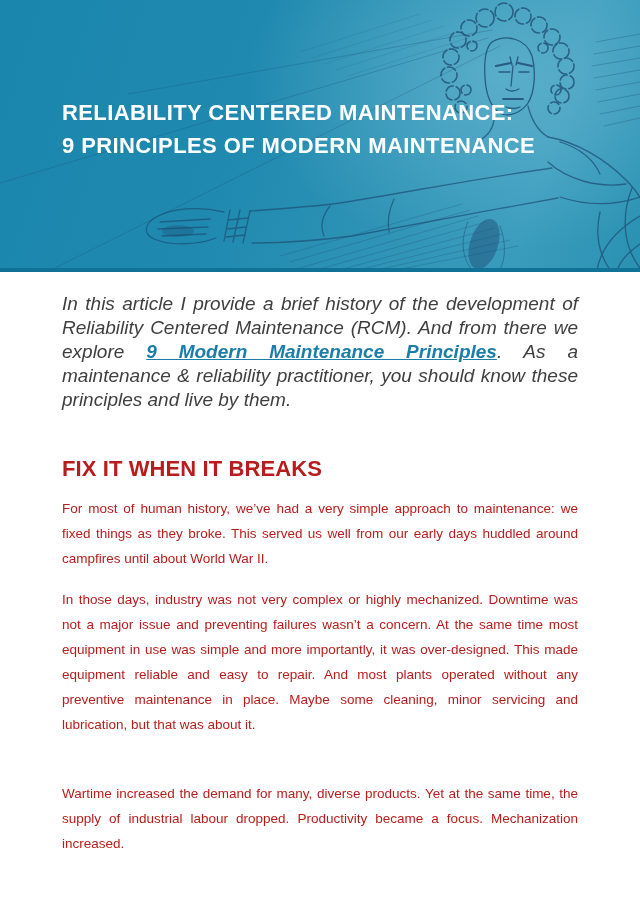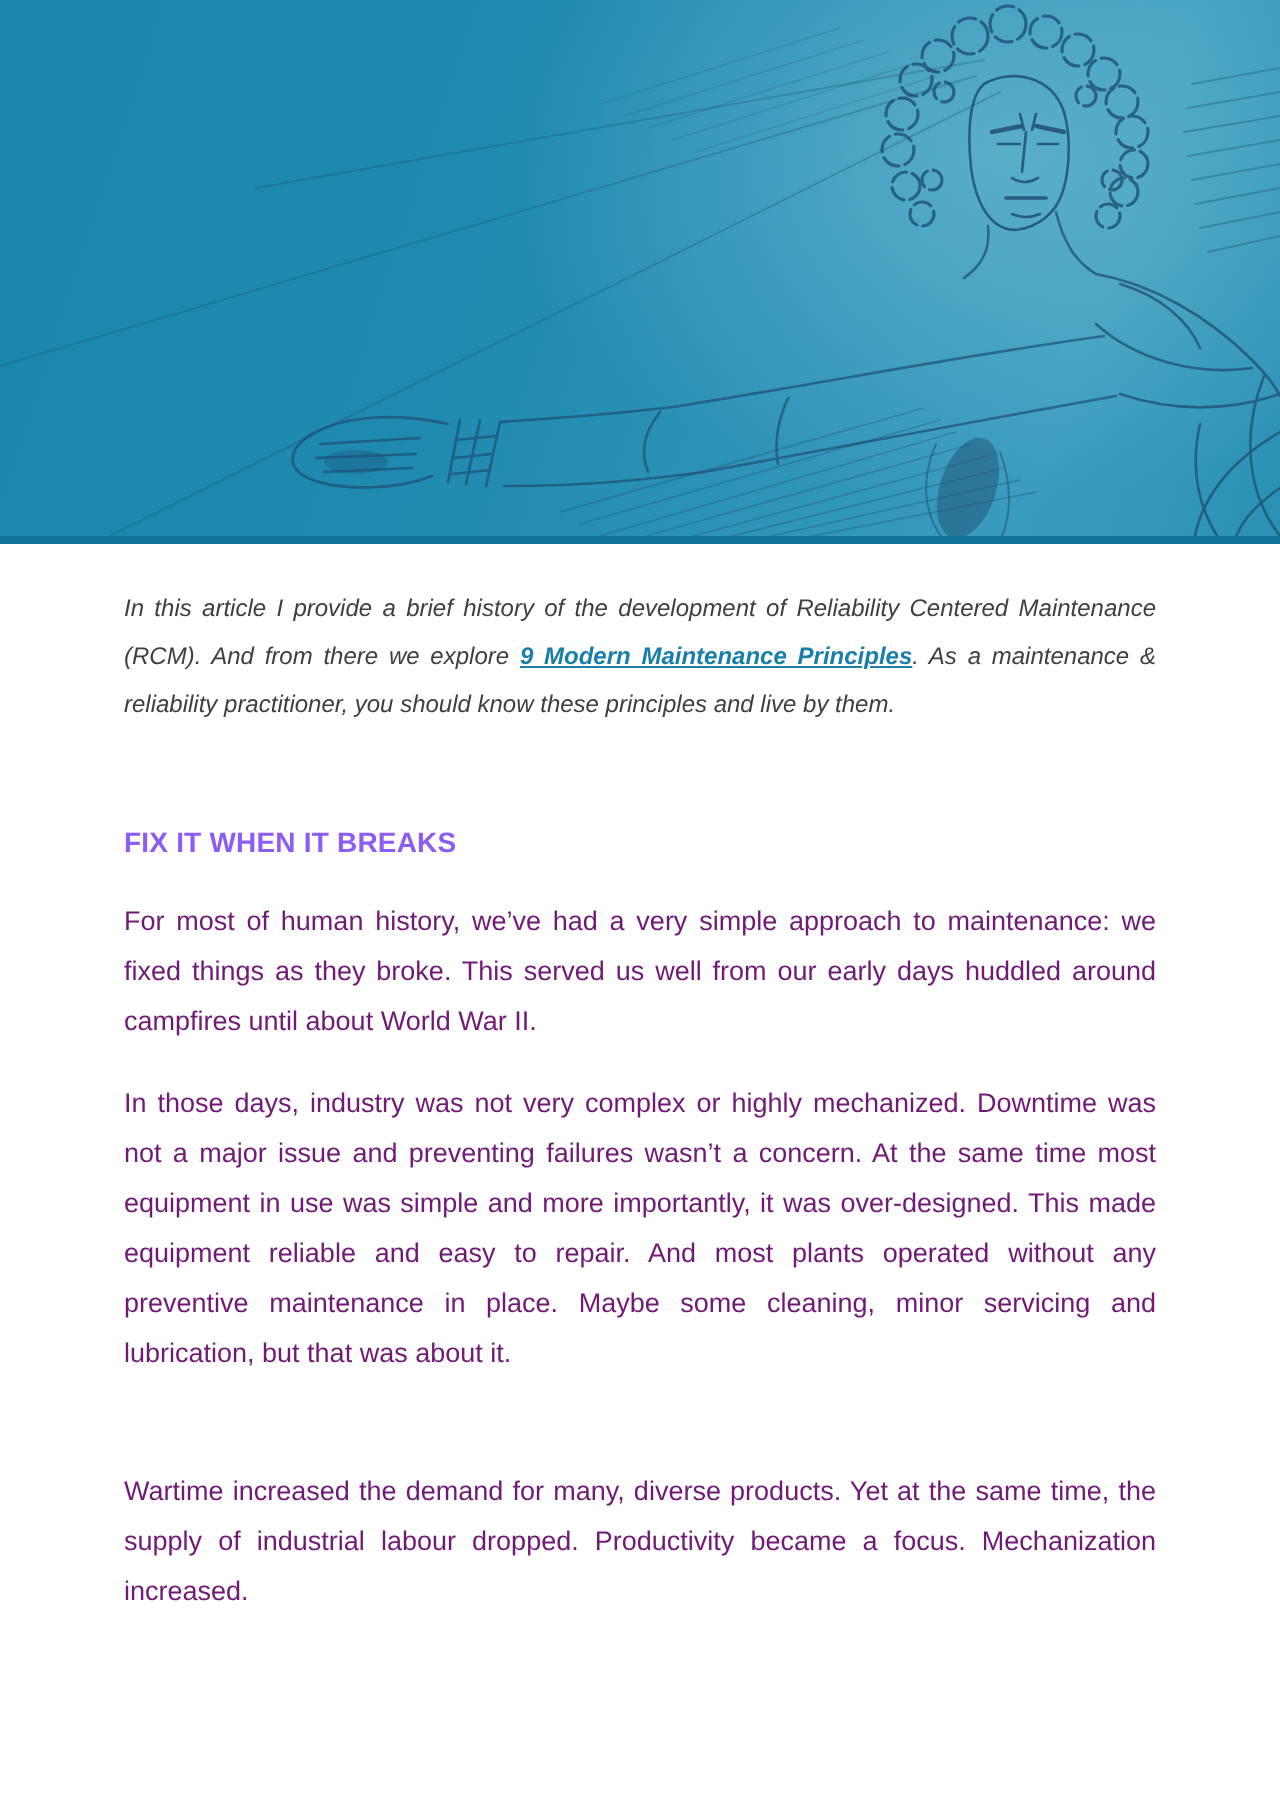--- a/index.html
+++ b/index.html
@@ -42,46 +42,46 @@
     z-index: 2;
   }
   .banner-title span { display: block; }
 
   
   .content { padding: 0 62px; }
 
   .intro {
     margin: 20px 0 0 0;
     font-style: italic;
-    font-size: 12px;
+    font-size: 19px;
     line-height: 24px;
     color: #3f3f3f;
     text-align: justify;
   }
   .intro a {
     color: #1a7ea8;
     font-weight: bold;
     font-style: italic;
     text-decoration: underline;
   }
 
   .article-section.first { margin-top: 46px; }
   .article-section.second { margin-top: 44px; }
 
   .article-section h2 {
     margin: 0 0 15px 0;
-    color: #8b5cf6;
-    font-size: 14px;
+    color: #b91c1c;
+    font-size: 22px;
     line-height: 22px;
     font-weight: bold;
     letter-spacing: 0.1px;
   }
   .article-section p {
     margin: 16px 0 12px 0;
-    color: #701a75;
+    color: #b91c1c;
     font-size: 13.5px;
     line-height: 25px;
     text-align: justify;
   }
   .article-section p:last-child { margin-bottom: 0; }
 
   
   .sk { stroke: #1d4a70; fill: none; stroke-linecap: round; }
 </style>
 </head>
@@ -197,20 +197,24 @@
     </g>
     <ellipse cx="178" cy="231" rx="16" ry="6" fill="#1d4a70" opacity="0.3"></ellipse>
 
     <ellipse cx="484" cy="244" rx="14" ry="26" fill="#1d4a70" opacity="0.45" transform="rotate(18 484 244)"></ellipse>
     <g class="sk" stroke-width="1" opacity="0.5">
       <path d="M468,222 C460,240 462,258 472,270"></path>
       <path d="M500,226 C506,242 506,258 500,270"></path>
     </g>
   </svg>
 
+  <h1 class="banner-title">
+    <span>RELIABILITY CENTERED MAINTENANCE:</span>
+    <span>9 PRINCIPLES OF MODERN MAINTENANCE</span>
+  </h1>
 
   <div class="banner-edge"></div>
 </header>
 
 <main class="content">
 
   <p class="intro"><span>In this article I provide a brief history of the development of Reliability Centered Maintenance (RCM). And from there we explore </span><a href="#">9 Modern Maintenance Principles</a><span>. As a maintenance &amp; reliability practitioner, you should know these principles and live by them.</span></p>
 
   <section class="article-section first">
     <h2>FIX IT WHEN IT BREAKS</h2>

